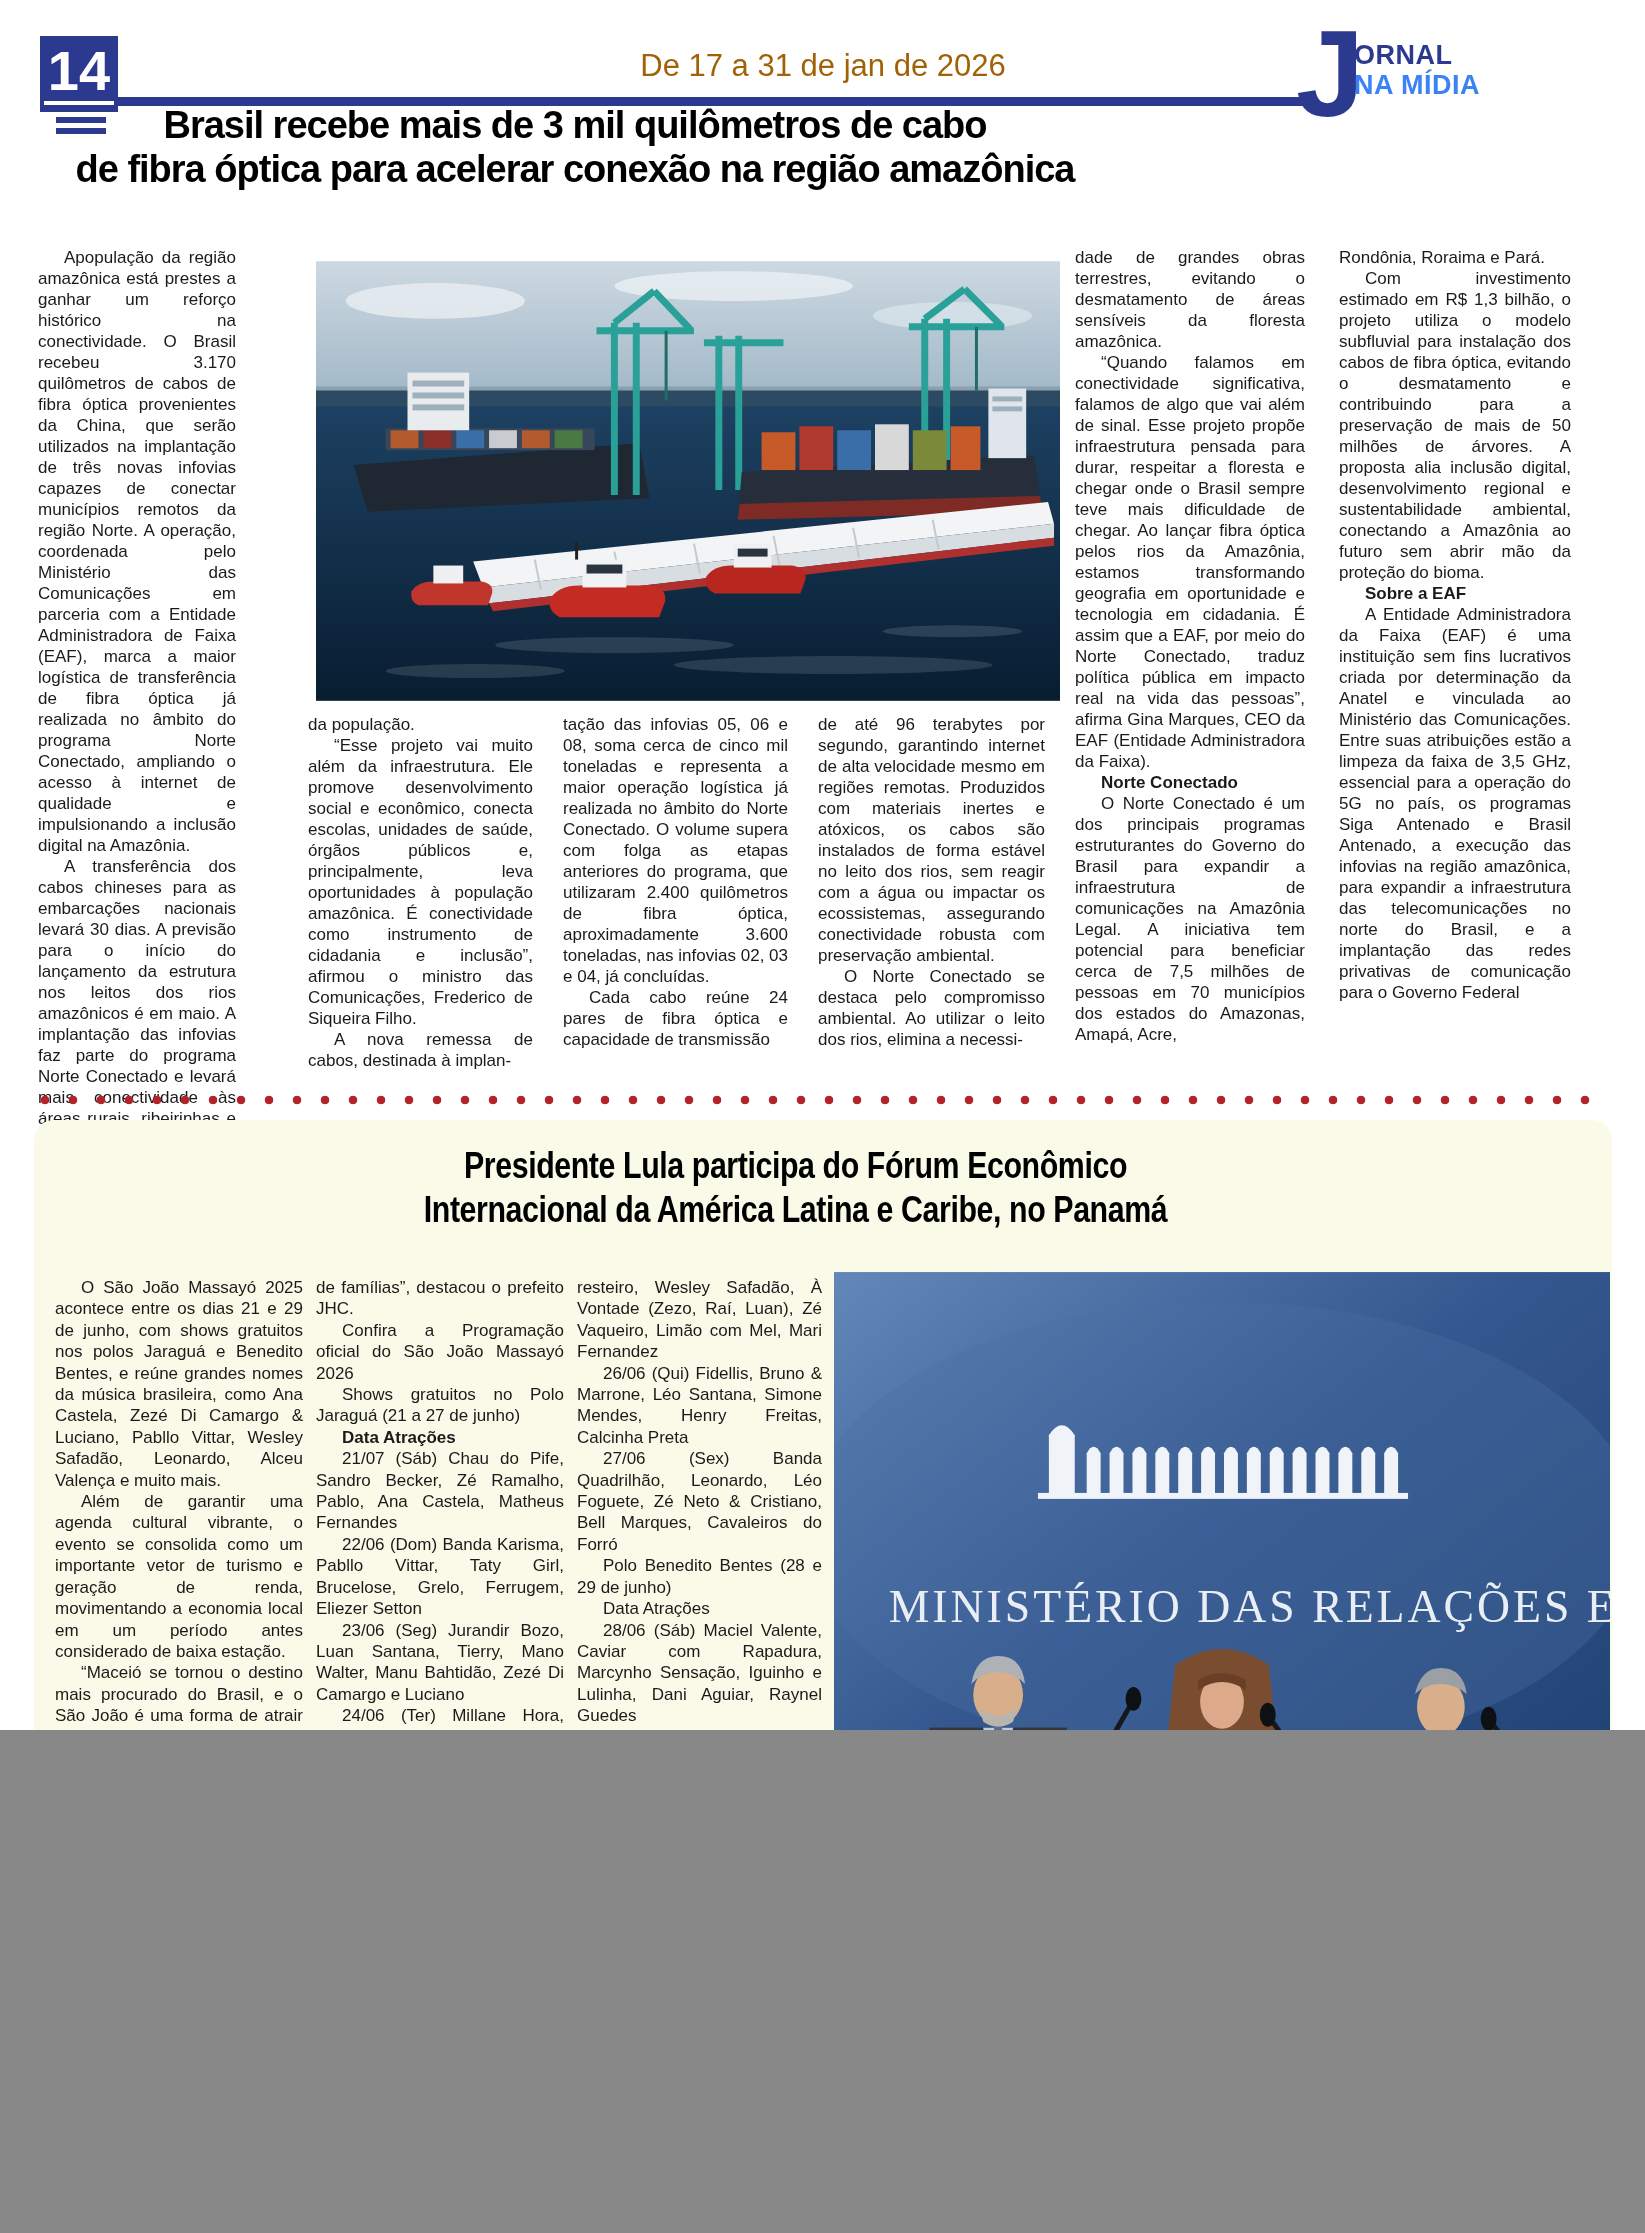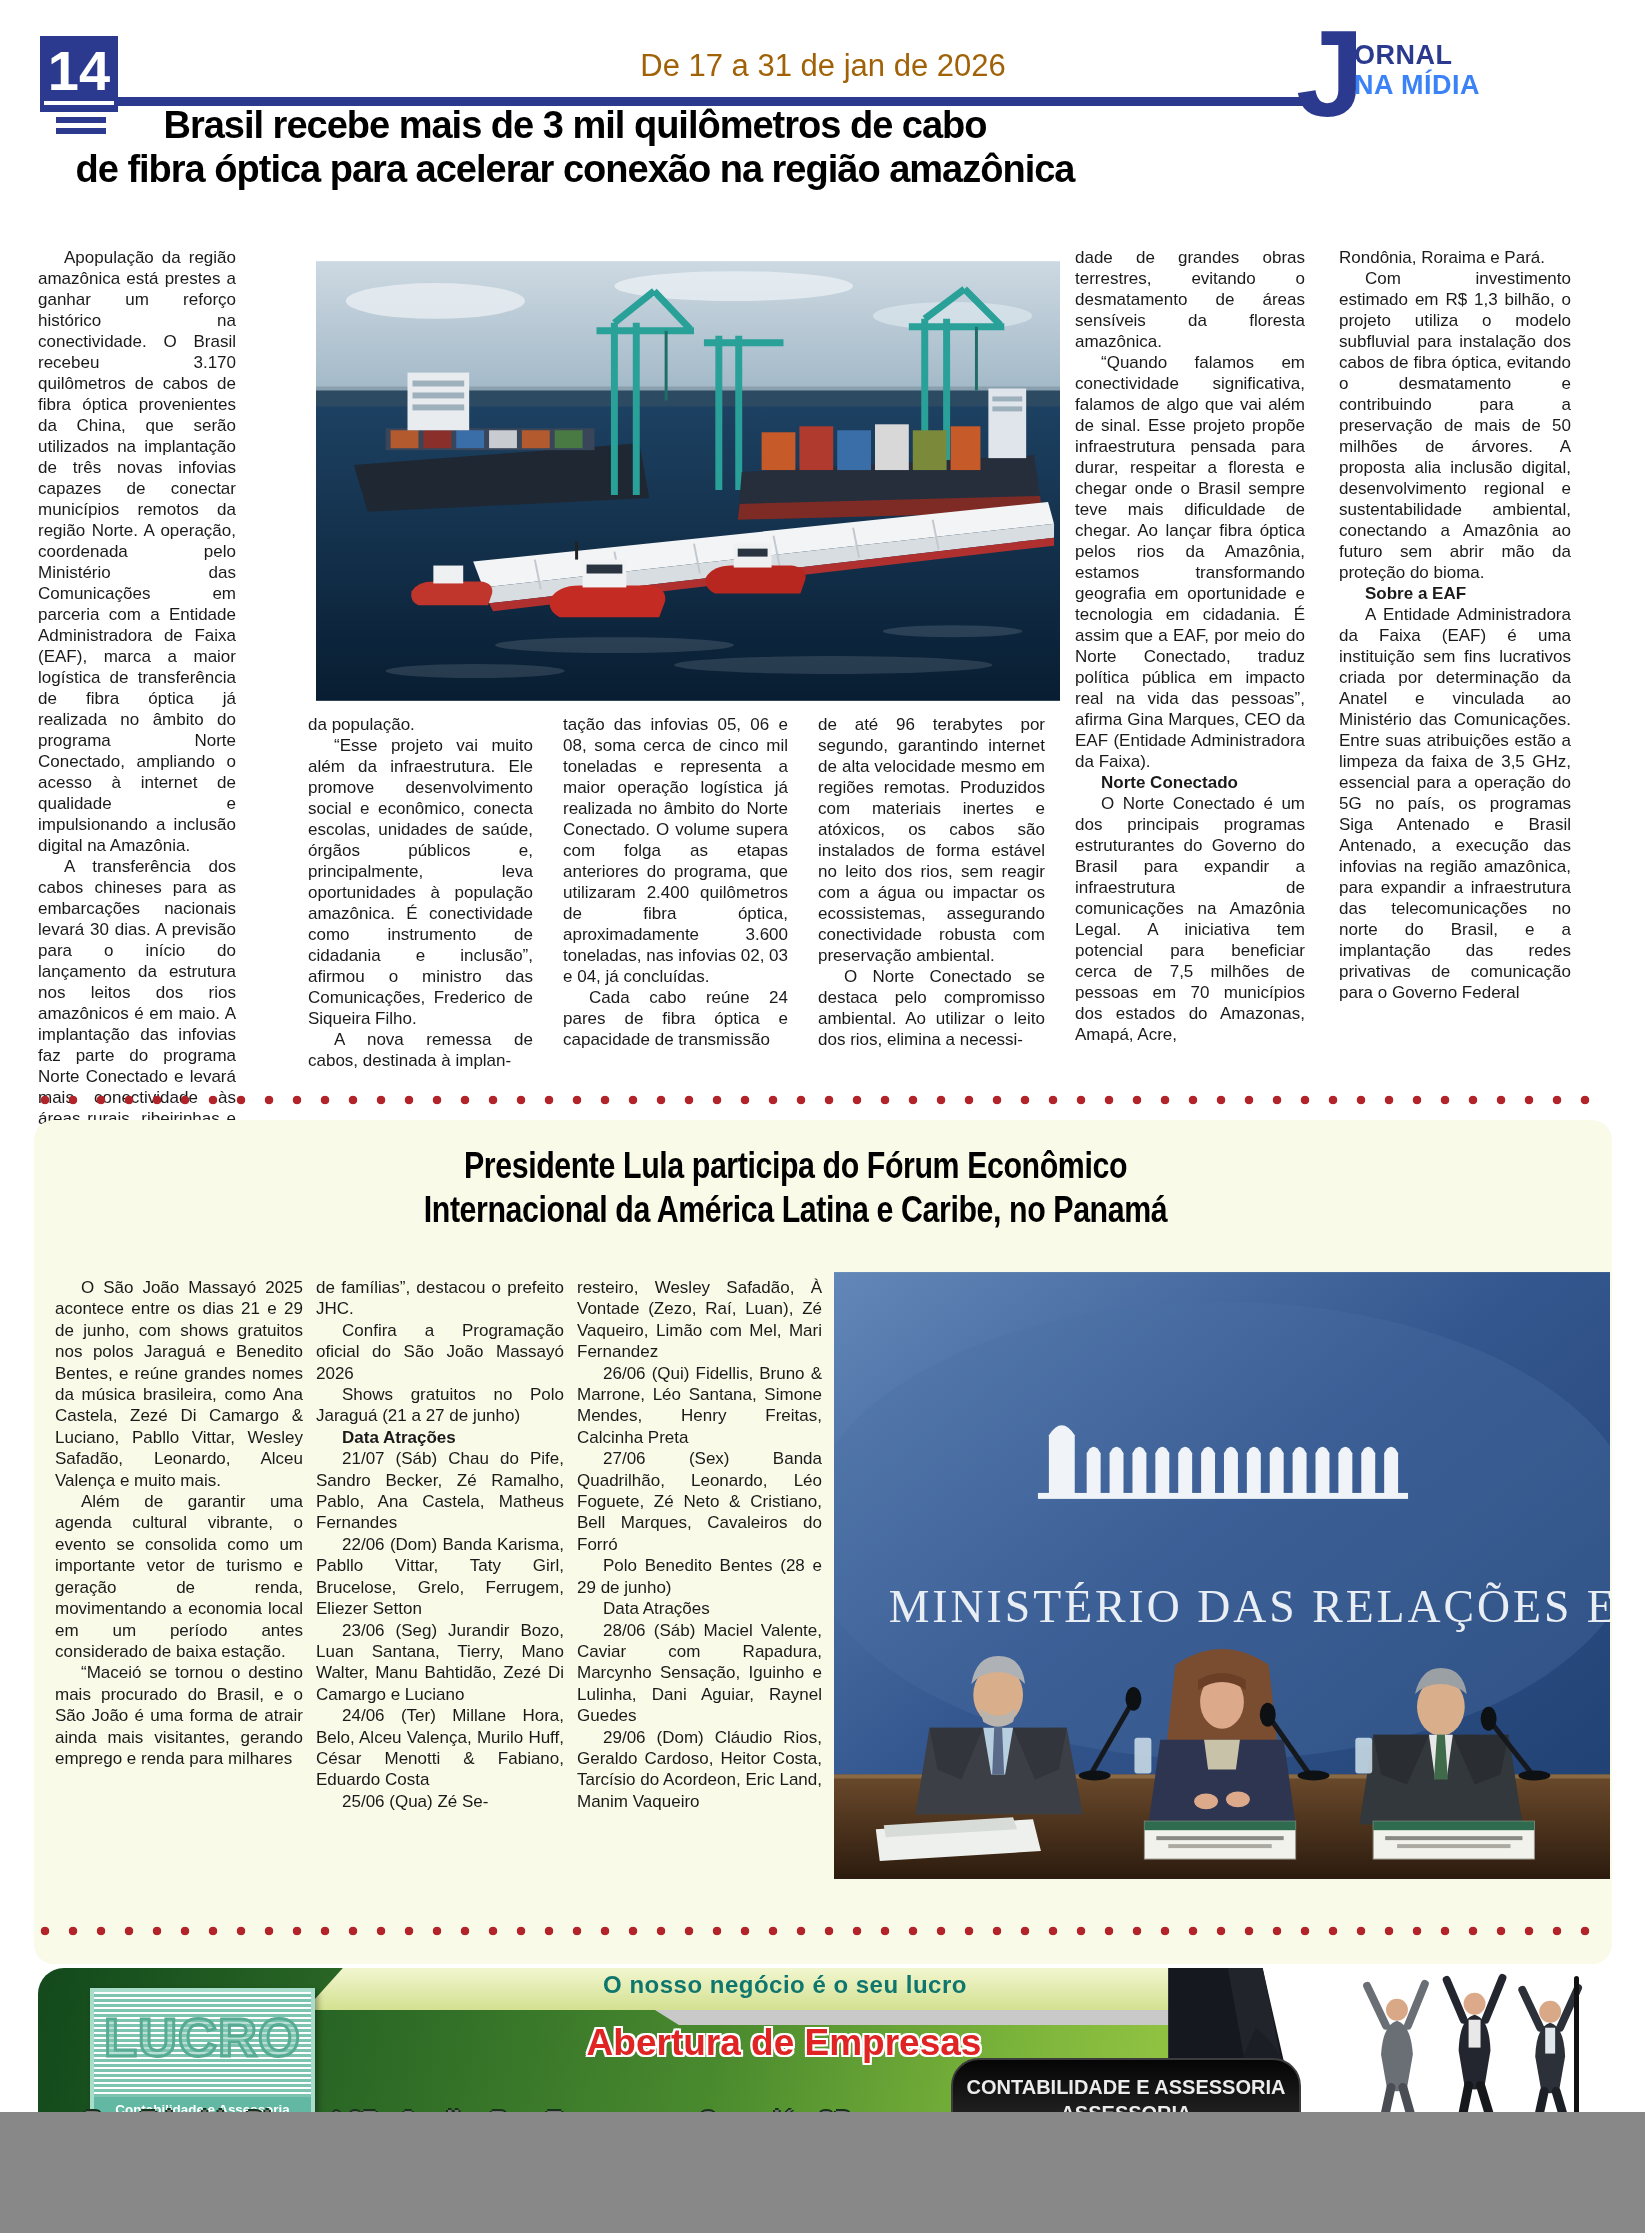--- a/index.html
+++ b/index.html
@@ -1,16 +1,16 @@
 <!DOCTYPE html>
 <html lang="pt"><head>
 <meta charset="utf-8">
 <style>
   html,body{margin:0;padding:0;background:#888;}
-  .page{position:relative;width:1646px;height:2112px;background:#ffffff;margin:0 auto;
+  .page{position:relative;width:1646px;height:1730px;background:#ffffff;margin:0 auto;
         font-family:"Liberation Sans","DejaVu Sans",sans-serif;color:#1a1a1a;overflow:hidden;}
 
   
   .pagenum-box{position:absolute;left:40px;top:36px;width:78px;height:76px;background:#2b3a8e;
                display:flex;align-items:center;justify-content:center;}
   .pagenum-box span{color:#fff;font-size:56px;font-weight:bold;line-height:1;border-bottom:4px solid #fff;padding:0 4px 2px;}
   .pagenum-lines{position:absolute;left:56px;top:117px;width:50px;}
   .pagenum-lines div{height:6px;background:#2b3a8e;margin-bottom:5px;}
   .header-rule{position:absolute;left:115px;top:97px;width:1194px;height:9px;background:#2b3a8e;}
   .header-date{position:absolute;left:0;top:48px;width:1646px;text-align:center;font-size:31px;color:#a16207;letter-spacing:0;}

